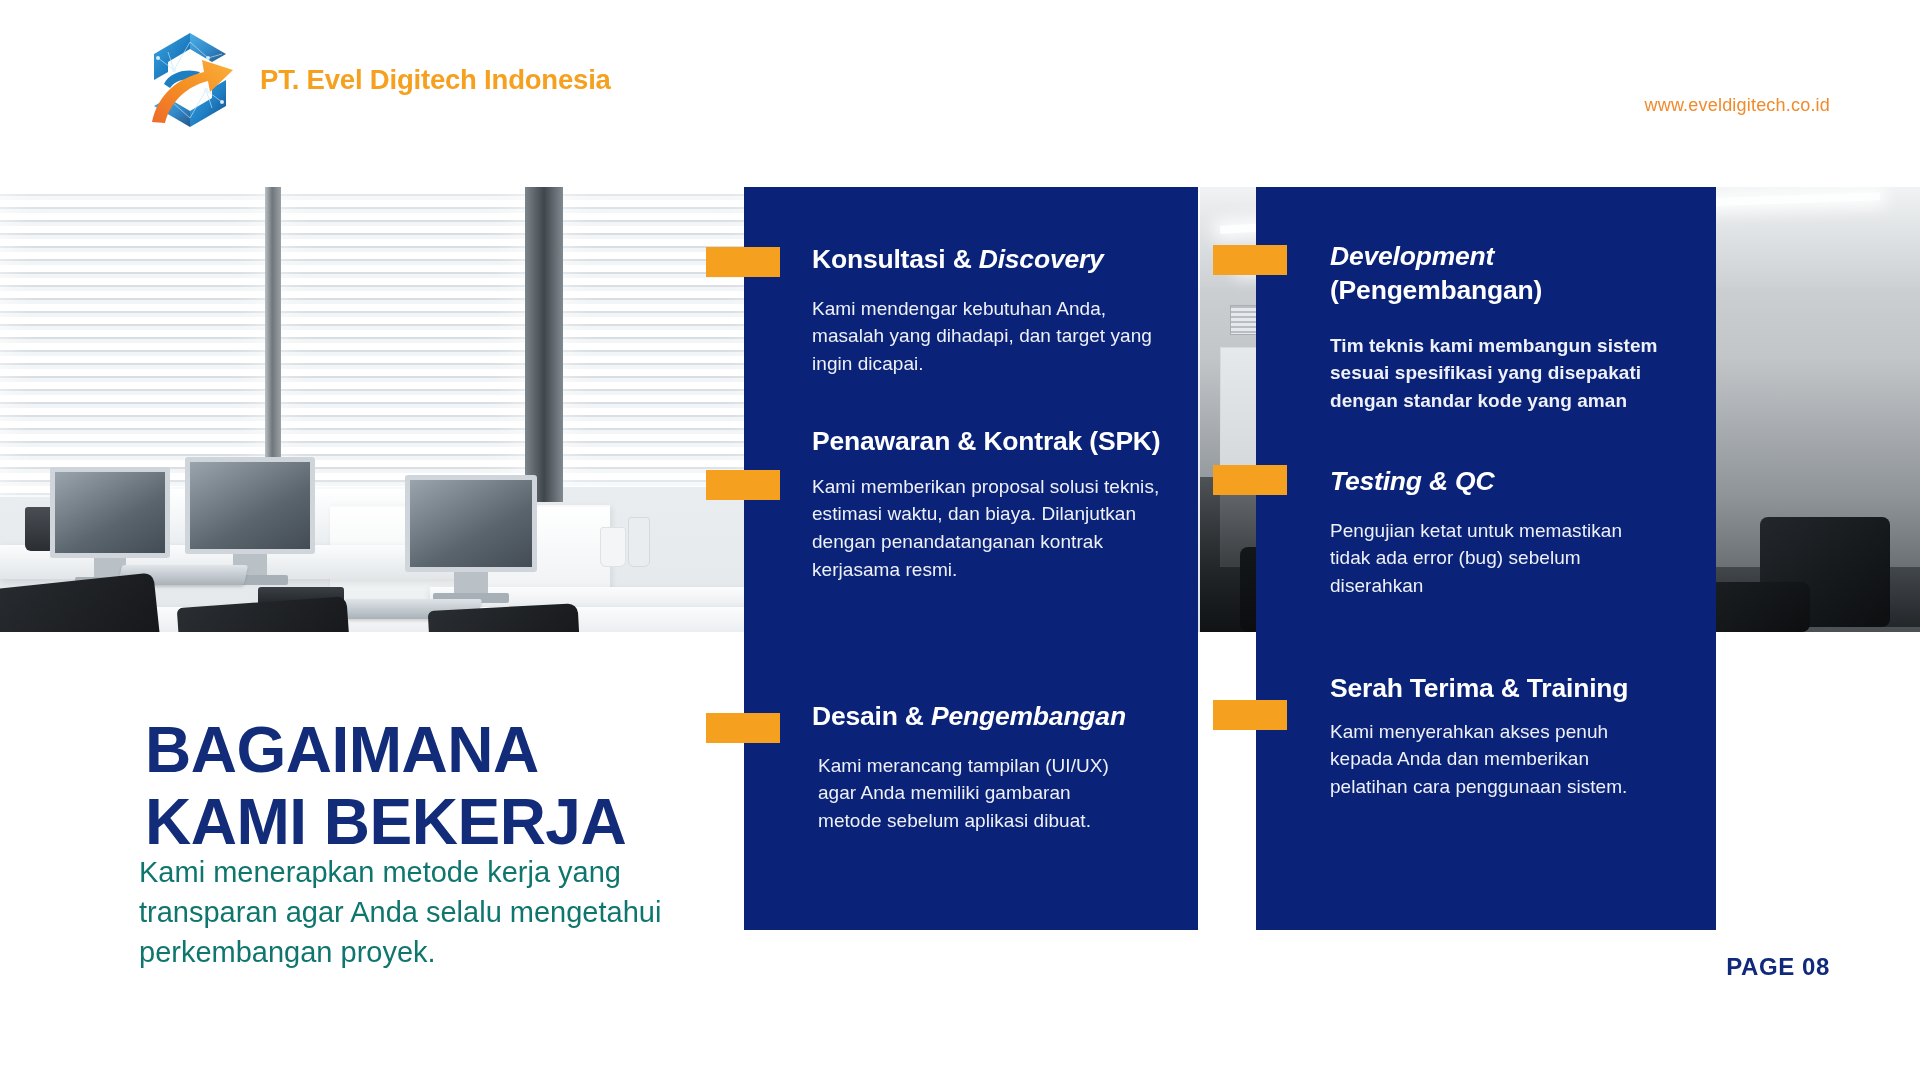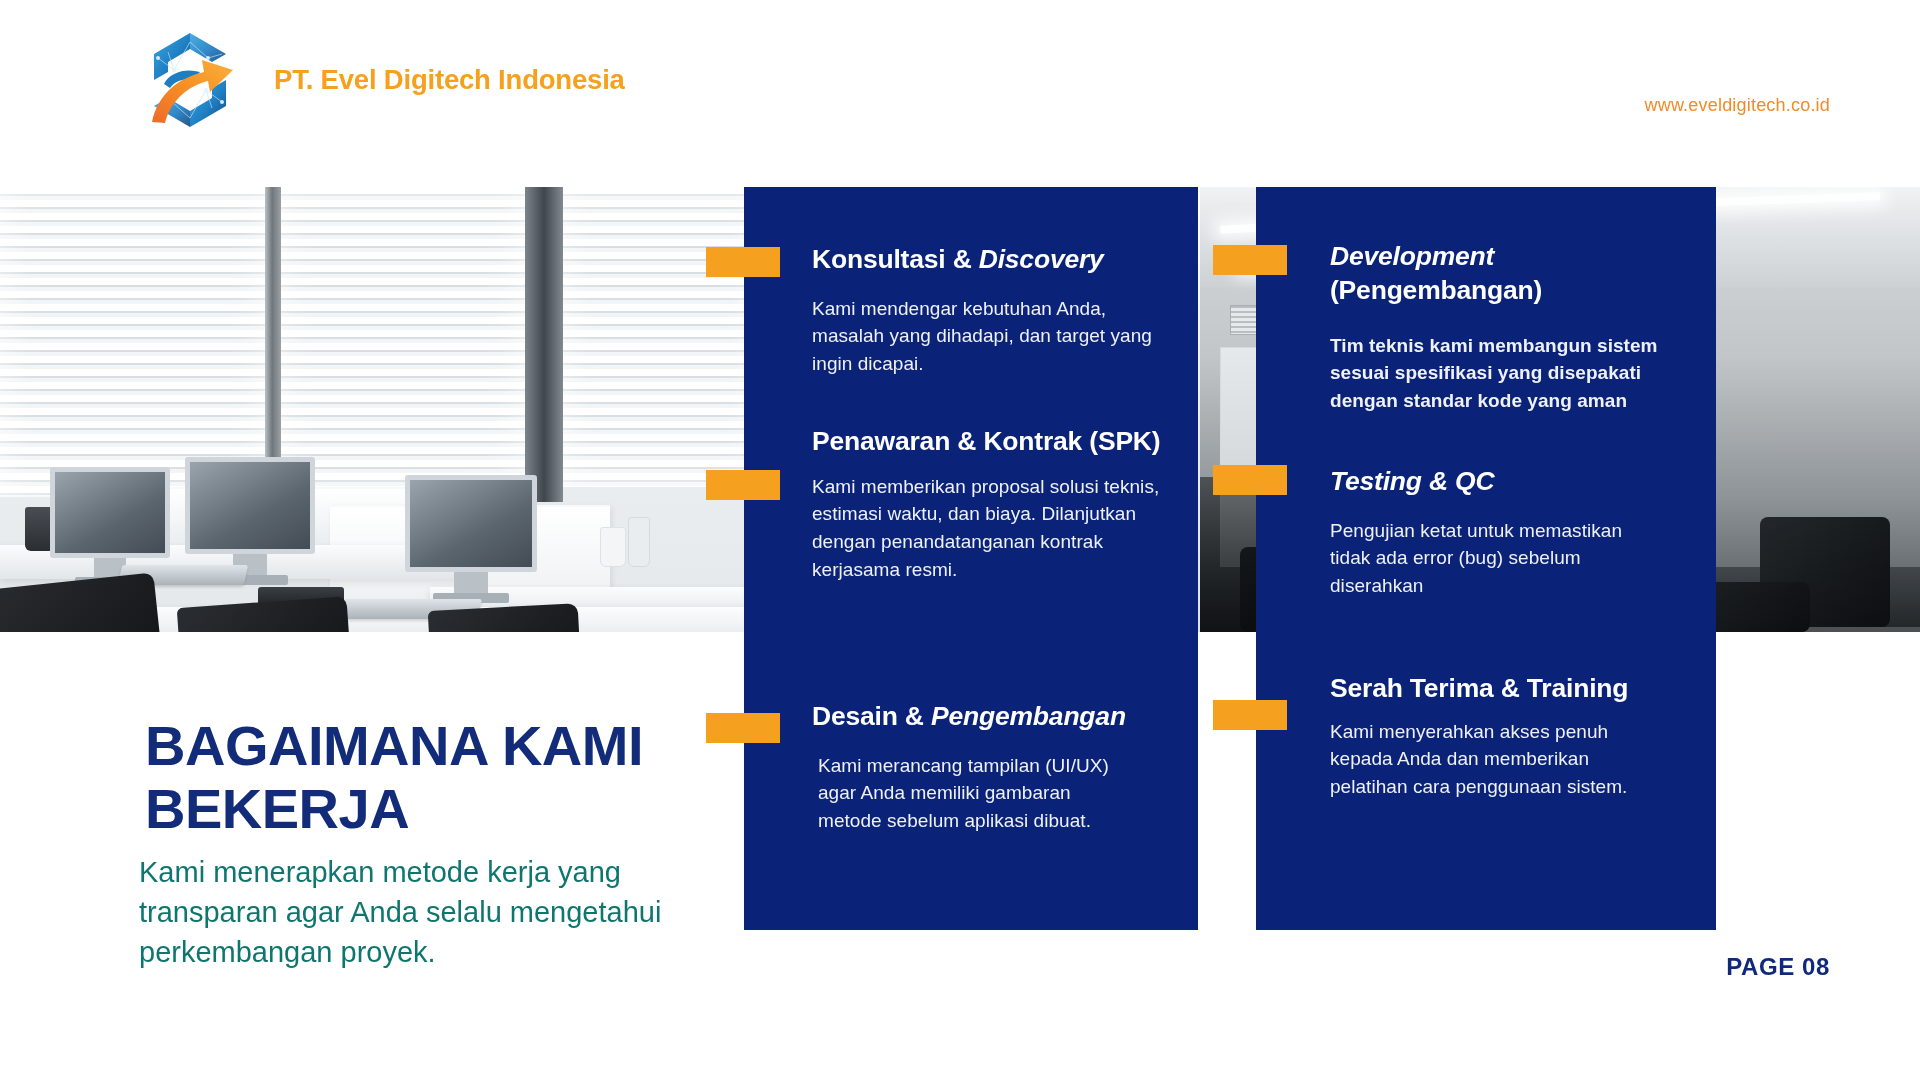--- a/index.html
+++ b/index.html
@@ -11,21 +11,21 @@
     overflow:hidden;
   }
 
   
   #header {
     position:absolute; left:0; top:0; width:1920px; height:187px;
     background:#ffffff;
   }
   #brand {
     position:absolute; left:138px; top:28px;
-    display:flex; align-items:center; gap:32px;
+    display:flex; align-items:center; gap:18px;
   }
   #logo-mark { width:104px; height:104px; display:block; }
   #brand-name {
     font-size:27.5px; font-weight:bold; color:#F5A01E;
     letter-spacing:-0.2px; white-space:nowrap;
   }
   #site-url {
     position:absolute; right:90px; top:95px;
     font-size:18px; color:#F08A2A; letter-spacing:0.2px;
     white-space:nowrap;
@@ -249,21 +249,21 @@
   #step6 { left:1330px; top:672px; width:380px; }
   #step6 .step-body { margin-top:12px; width:300px; }
 
   #tab4 { left:1213px; top:245px; }
   #tab5 { left:1213px; top:465px; }
   #tab6 { left:1213px; top:700px; }
 
   
   #headline {
     position:absolute; left:145px; top:715px; width:560px;
-    color:#132C7A; font-weight:bold; font-size:56px;
+    color:#132C7A; font-weight:bold; font-size:64px;
     line-height:1.12; letter-spacing:-0.5px;
   }
   #subtext {
     position:absolute; left:139px; top:852px; width:540px;
     color:#0f766e; font-size:29px; line-height:1.38;
   }
 
   
   #page-number {
     position:absolute; right:90px; top:953px;

